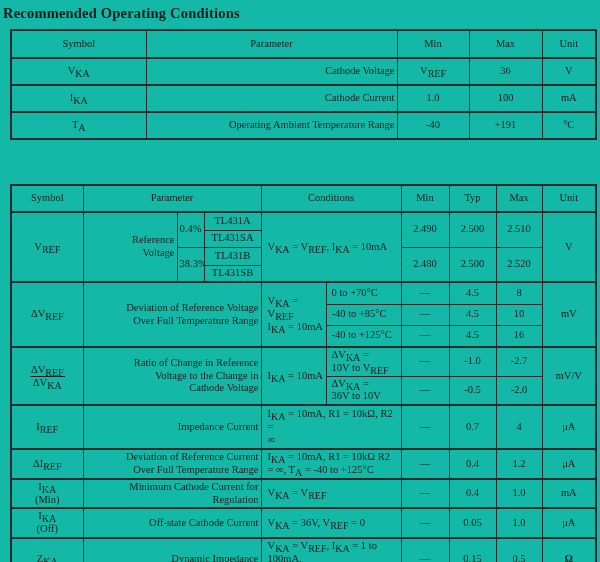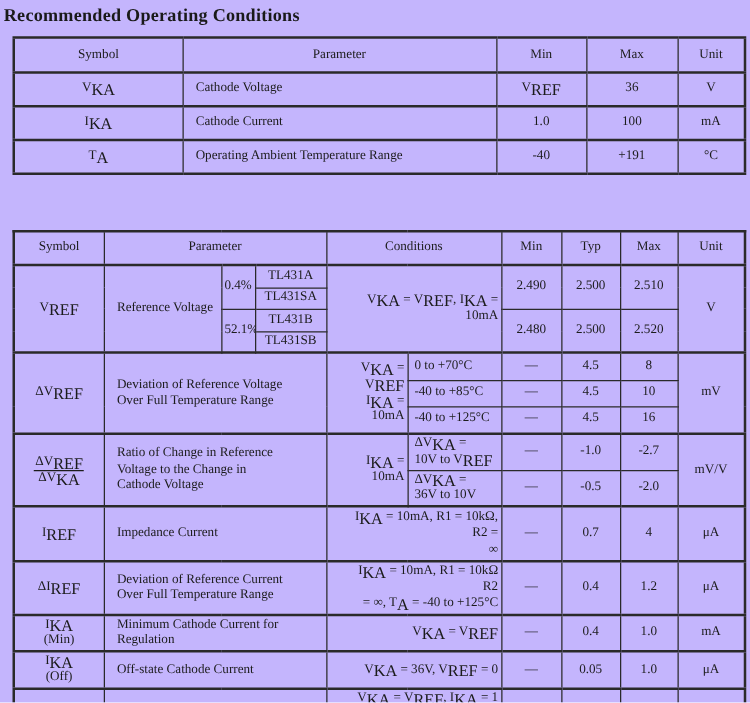--- a/index.html
+++ b/index.html
@@ -1,39 +1,39 @@
 <!DOCTYPE html>
 <html><head>
 <meta charset="utf-8">
 <style>
   html,body{margin:0;padding:0;background:#ffffff;}
   #page{
-    position:relative;width:600px;height:562px;background:#c4b5fd;
+    position:relative;width:600px;height:562px;background:#14b8a6;
     font-family:"Liberation Serif","DejaVu Serif",serif;color:#1a1a1a;
     overflow:hidden;
   }
   .sec-title{
     position:absolute;left:3px;font-size:14.5px;font-weight:bold;
     letter-spacing:.2px;white-space:nowrap;
   }
   .sec-note{font-size:9.5px;font-weight:bold;letter-spacing:0;}
   table{
     border-collapse:collapse;table-layout:fixed;position:absolute;left:10px;
     border:2px solid #2a2a2a;
   }
   td{
     border:1px solid #2a2a2a;font-size:10.5px;line-height:1.22;
     text-align:center;vertical-align:middle;padding:1px 2px;
     overflow:hidden;color:#1c1c1c;
   }
-  sub{font-size:13px;line-height:0;}
+  sub{font-size:10px;line-height:0;}
   .t1 td{border-top-width:2px;border-bottom-width:2px;}
   .t2 tr.major>td{border-top-width:2px;}
-  td.left{text-align:left;padding-left:10px;}
-  td.cond{text-align:right;padding-left:18px;}
+  td.left{text-align:right;padding-left:26px;}
+  td.cond{text-align:left;padding-left:6px;}
   td.sub-cond{text-align:left;padding-left:5px;}
   td.bold{font-weight:bold;}
   .frac{display:inline-flex;flex-direction:column;align-items:center;line-height:1.15;}
   .frac .num{border-bottom:1px solid #1c1c1c;padding:0 1px 0px;}
   
   tr.h27{height:27px;} tr.h28{height:28px;}
   tr.h18{height:18px;} tr.h17{height:17px;}
   tr.h22{height:22px;} tr.h21{height:21px;}
   tr.h29{height:29px;} tr.h32{height:44px;}
   tr.h26{height:26px;} tr.h23{height:23px;} tr.h33{height:33px;}
@@ -119,21 +119,21 @@
       <td rowspan="4" colspan="2" class="cond">V<sub>KA</sub> = V<sub>REF</sub>, I<sub>KA</sub> = 10mA</td>
       <td rowspan="2">2.490</td>
       <td rowspan="2">2.500</td>
       <td rowspan="2">2.510</td>
       <td rowspan="4">V</td>
     </tr>
     <tr class="h17">
       <td>TL431SA</td>
     </tr>
     <tr class="h18">
-      <td rowspan="2">52.1%</td>
+      <td rowspan="2">38.3%</td>
       <td>TL431B</td>
       <td rowspan="2">2.480</td>
       <td rowspan="2">2.500</td>
       <td rowspan="2">2.520</td>
     </tr>
     <tr class="h17">
       <td>TL431SB</td>
     </tr>
 
     <tr class="h22 major">

